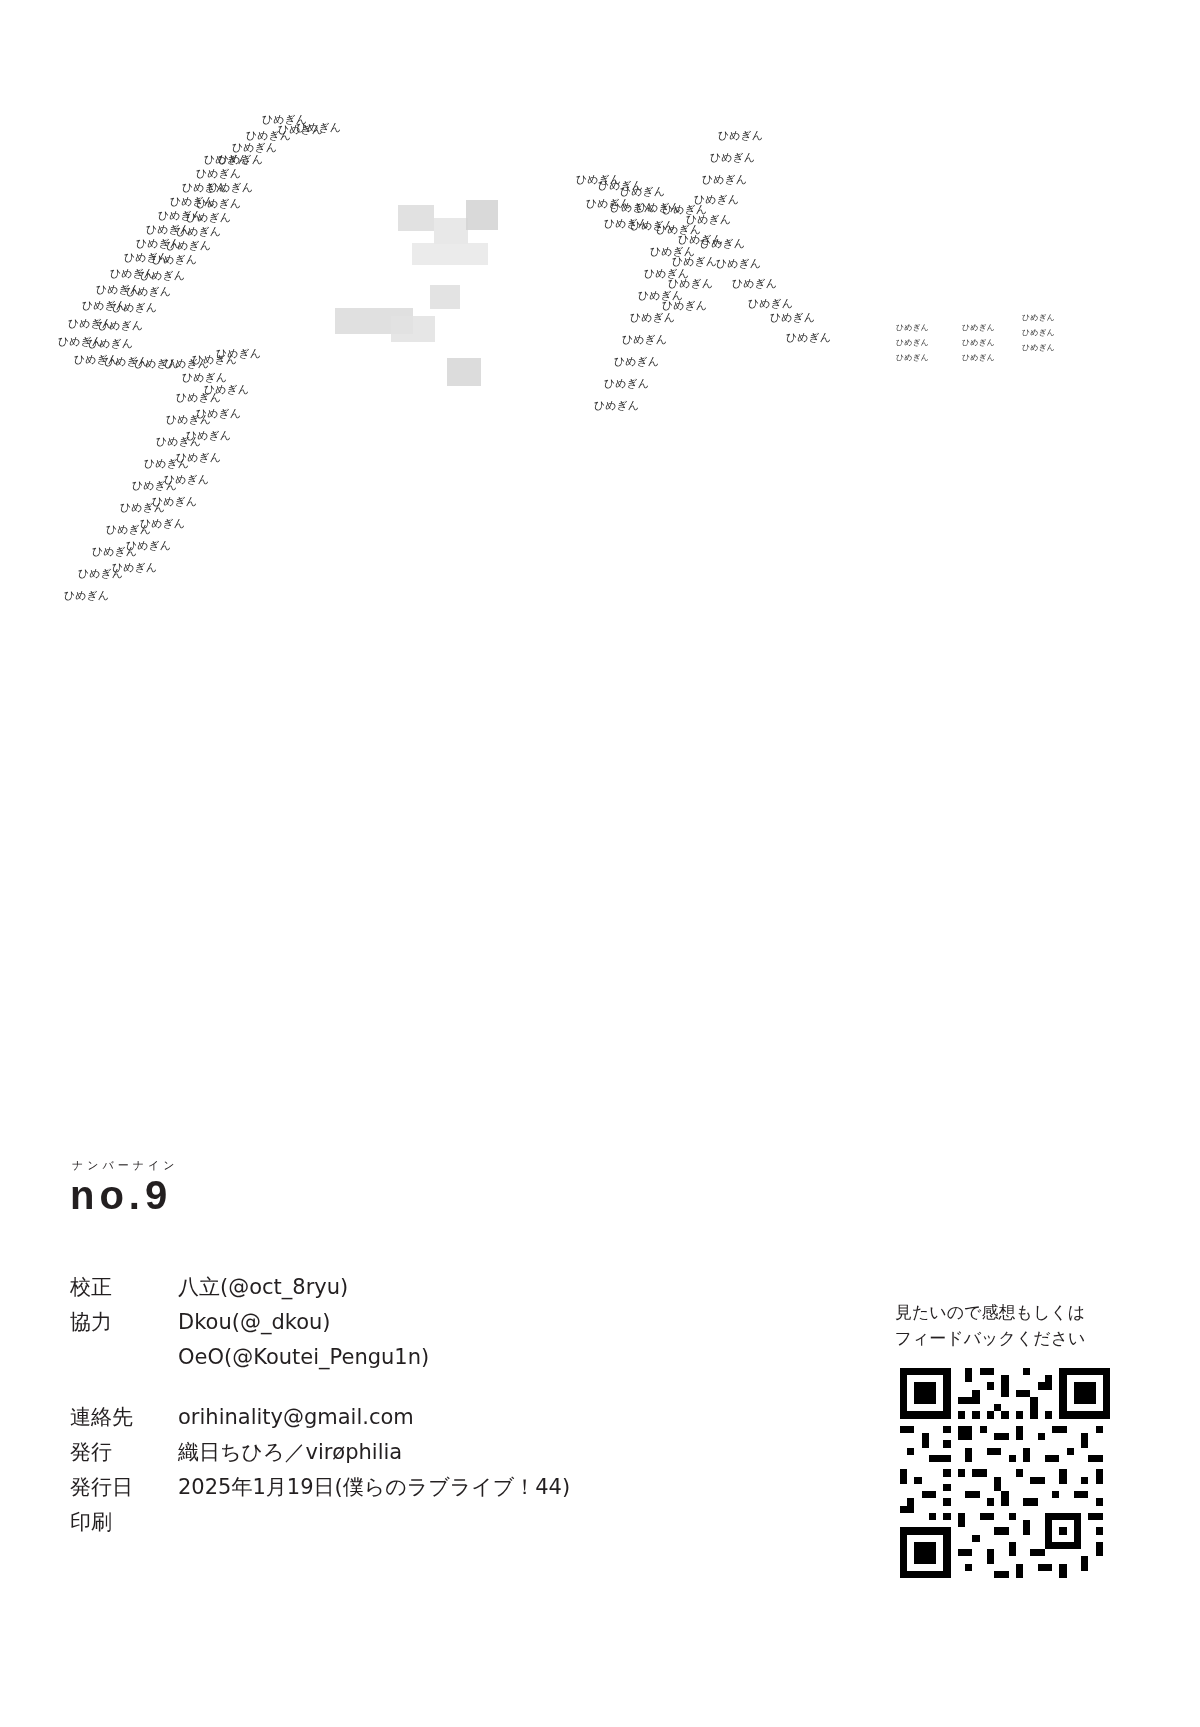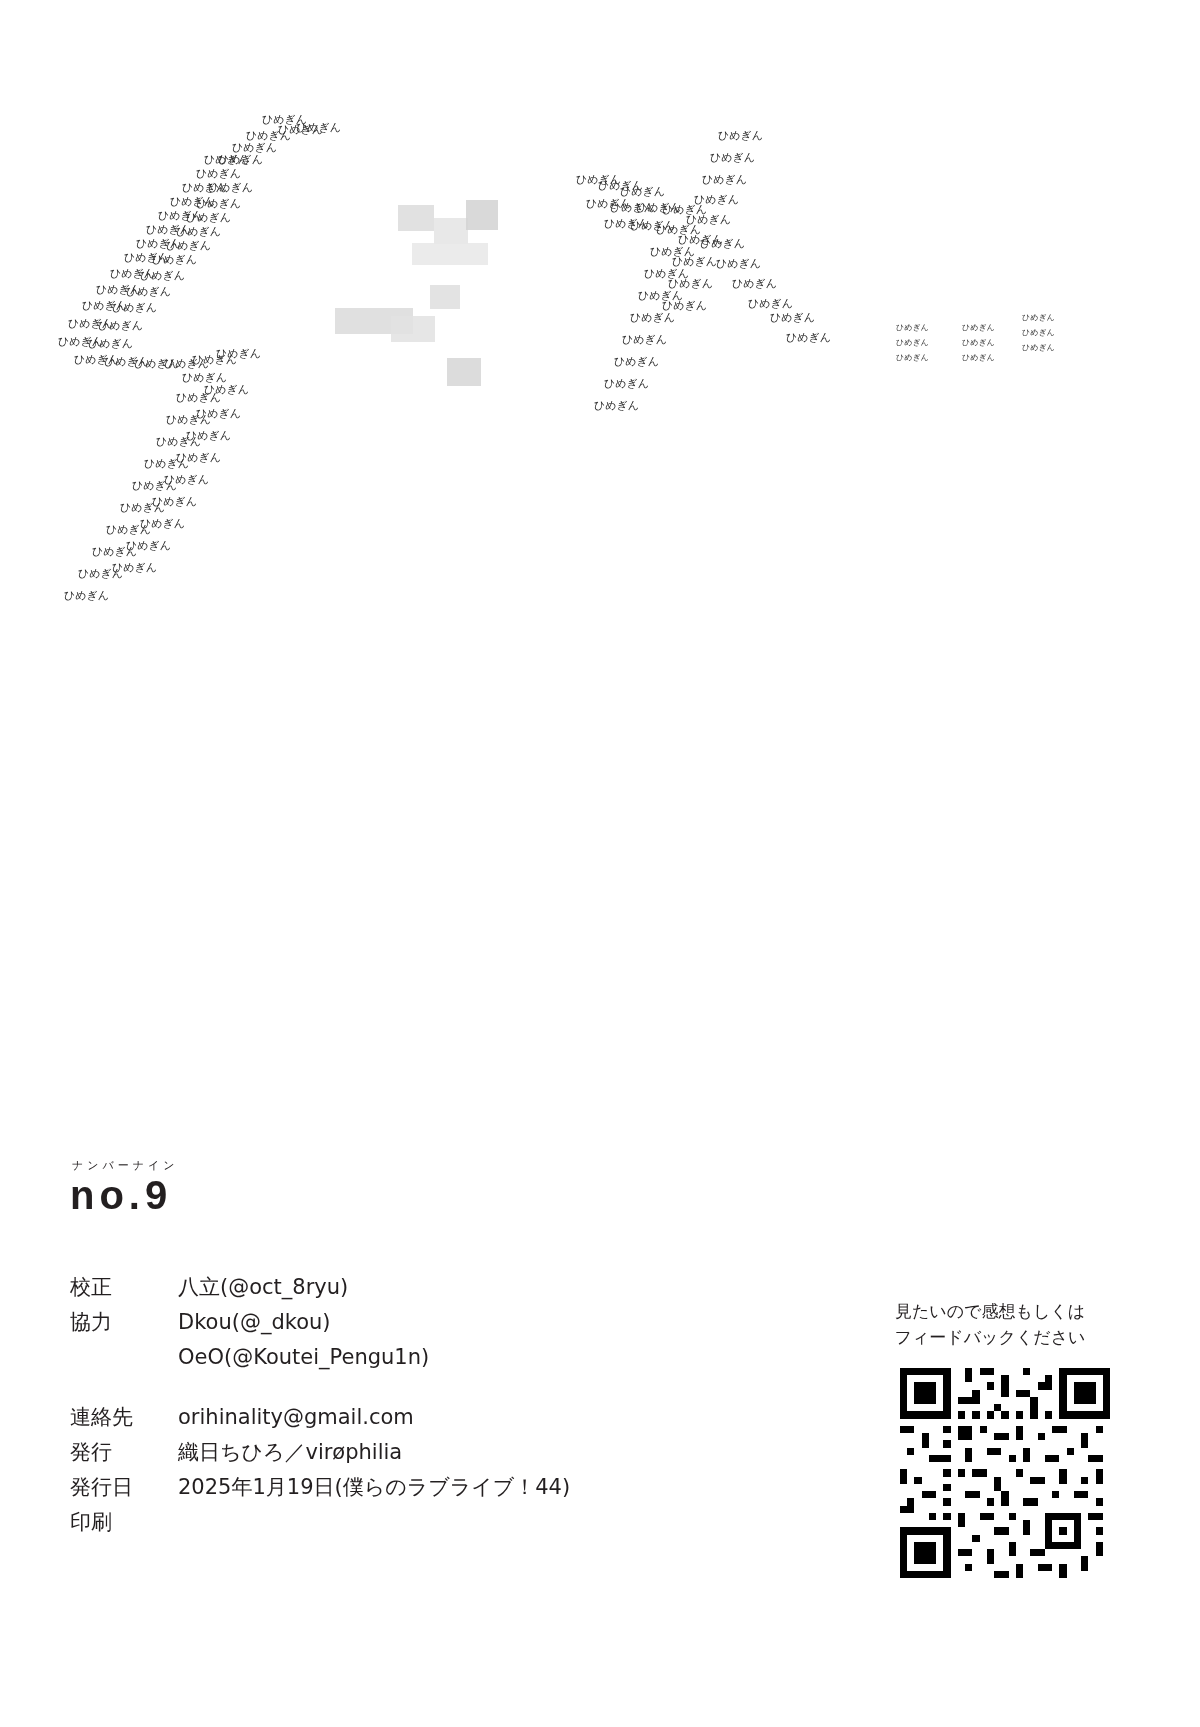--- a/index.html
+++ b/index.html
@@ -116,21 +116,21 @@
   .pubinfo .val {
     flex: 1 1 auto;
   }
 
   .qr-note {
     position: absolute;
     right: 68px;
     top: 1300px;
     width: 240px;
     text-align: center;
-    font-family: Liberation Mono, monospace;
+    font-family: Liberation Sans, sans-serif;
     font-size: 17px;
     line-height: 26px;
     color: #231f20;
   }
 
   .qr-box {
     position: absolute;
     right: 68px;
     top: 1368px;
     width: 210px;

